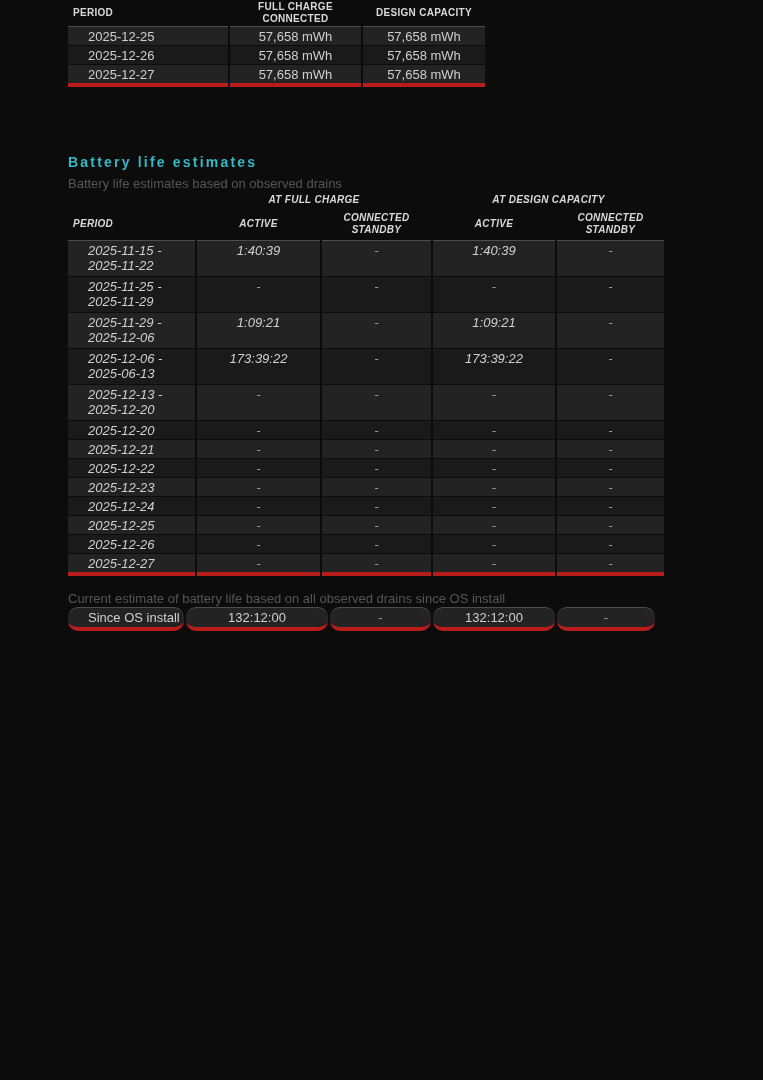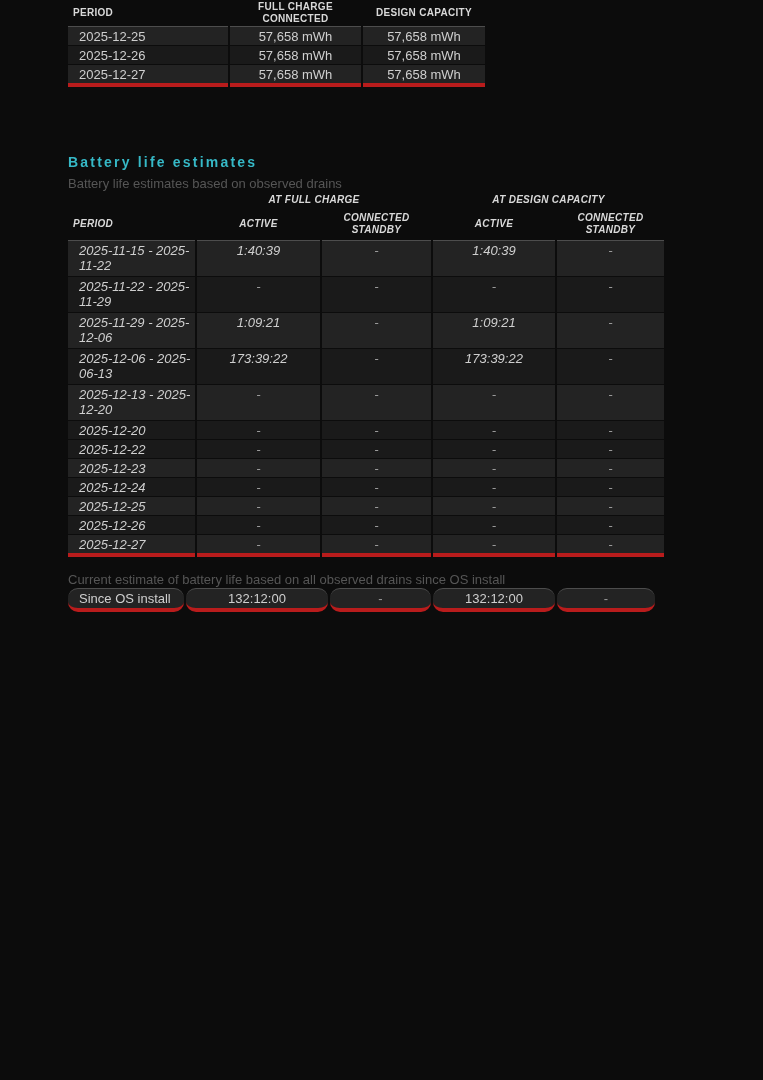--- a/index.html
+++ b/index.html
@@ -42,21 +42,21 @@
   .tbl th.left{text-align:left;padding-left:5px;}
   .tbl td{
     padding:2px 2px 0 2px;
     font-size:13px;line-height:15px;
     color:var(--text);
     vertical-align:top;
     text-align:center;
   }
   .tbl tr.light td{background:var(--row-light);}
   .tbl tr.dark td{background:var(--row-dark);}
-  .tbl td.c-period{text-align:left;padding-left:11px;}
+  .tbl td.c-period{text-align:left;padding-left:20px;}
   .tbl td.dash{color:var(--dash);}
   .tbl tbody tr:first-child td{border-top:1px solid var(--edge);}
   .tbl tbody tr:last-child td{border-bottom:4px solid #b91c1c;}
 
   
   .cap th{height:15px;}
   .cap td{height:16px;}
   .cap col.c1{width:160px;}
   .cap col.c2{width:131px;}
   .cap col.c3{width:122px;}
@@ -166,21 +166,21 @@
     </thead>
     <tbody id="est-body">
         <tr class="light tall">
           <td class="c-period">2025-11-15 - 2025-11-22</td>
           <td class="c-val">1:40:39</td>
           <td class="c-val dash">-</td>
           <td class="c-val">1:40:39</td>
           <td class="c-val dash">-</td>
         </tr>
         <tr class="dark tall">
-          <td class="c-period">2025-11-22 - 2025-11-29</td>
+          <td class="c-period">2025-11-25 - 2025-11-29</td>
           <td class="c-val dash">-</td>
           <td class="c-val dash">-</td>
           <td class="c-val dash">-</td>
           <td class="c-val dash">-</td>
         </tr>
         <tr class="light tall">
           <td class="c-period">2025-11-29 - 2025-12-06</td>
           <td class="c-val">1:09:21</td>
           <td class="c-val dash">-</td>
           <td class="c-val">1:09:21</td>
@@ -195,20 +195,27 @@
         </tr>
         <tr class="light tall">
           <td class="c-period">2025-12-13 - 2025-12-20</td>
           <td class="c-val dash">-</td>
           <td class="c-val dash">-</td>
           <td class="c-val dash">-</td>
           <td class="c-val dash">-</td>
         </tr>
         <tr class="dark">
           <td class="c-period">2025-12-20</td>
+          <td class="c-val dash">-</td>
+          <td class="c-val dash">-</td>
+          <td class="c-val dash">-</td>
+          <td class="c-val dash">-</td>
+        </tr>
+        <tr class="light">
+          <td class="c-period">2025-12-21</td>
           <td class="c-val dash">-</td>
           <td class="c-val dash">-</td>
           <td class="c-val dash">-</td>
           <td class="c-val dash">-</td>
         </tr>
         <tr class="dark">
           <td class="c-period">2025-12-22</td>
           <td class="c-val dash">-</td>
           <td class="c-val dash">-</td>
           <td class="c-val dash">-</td>

